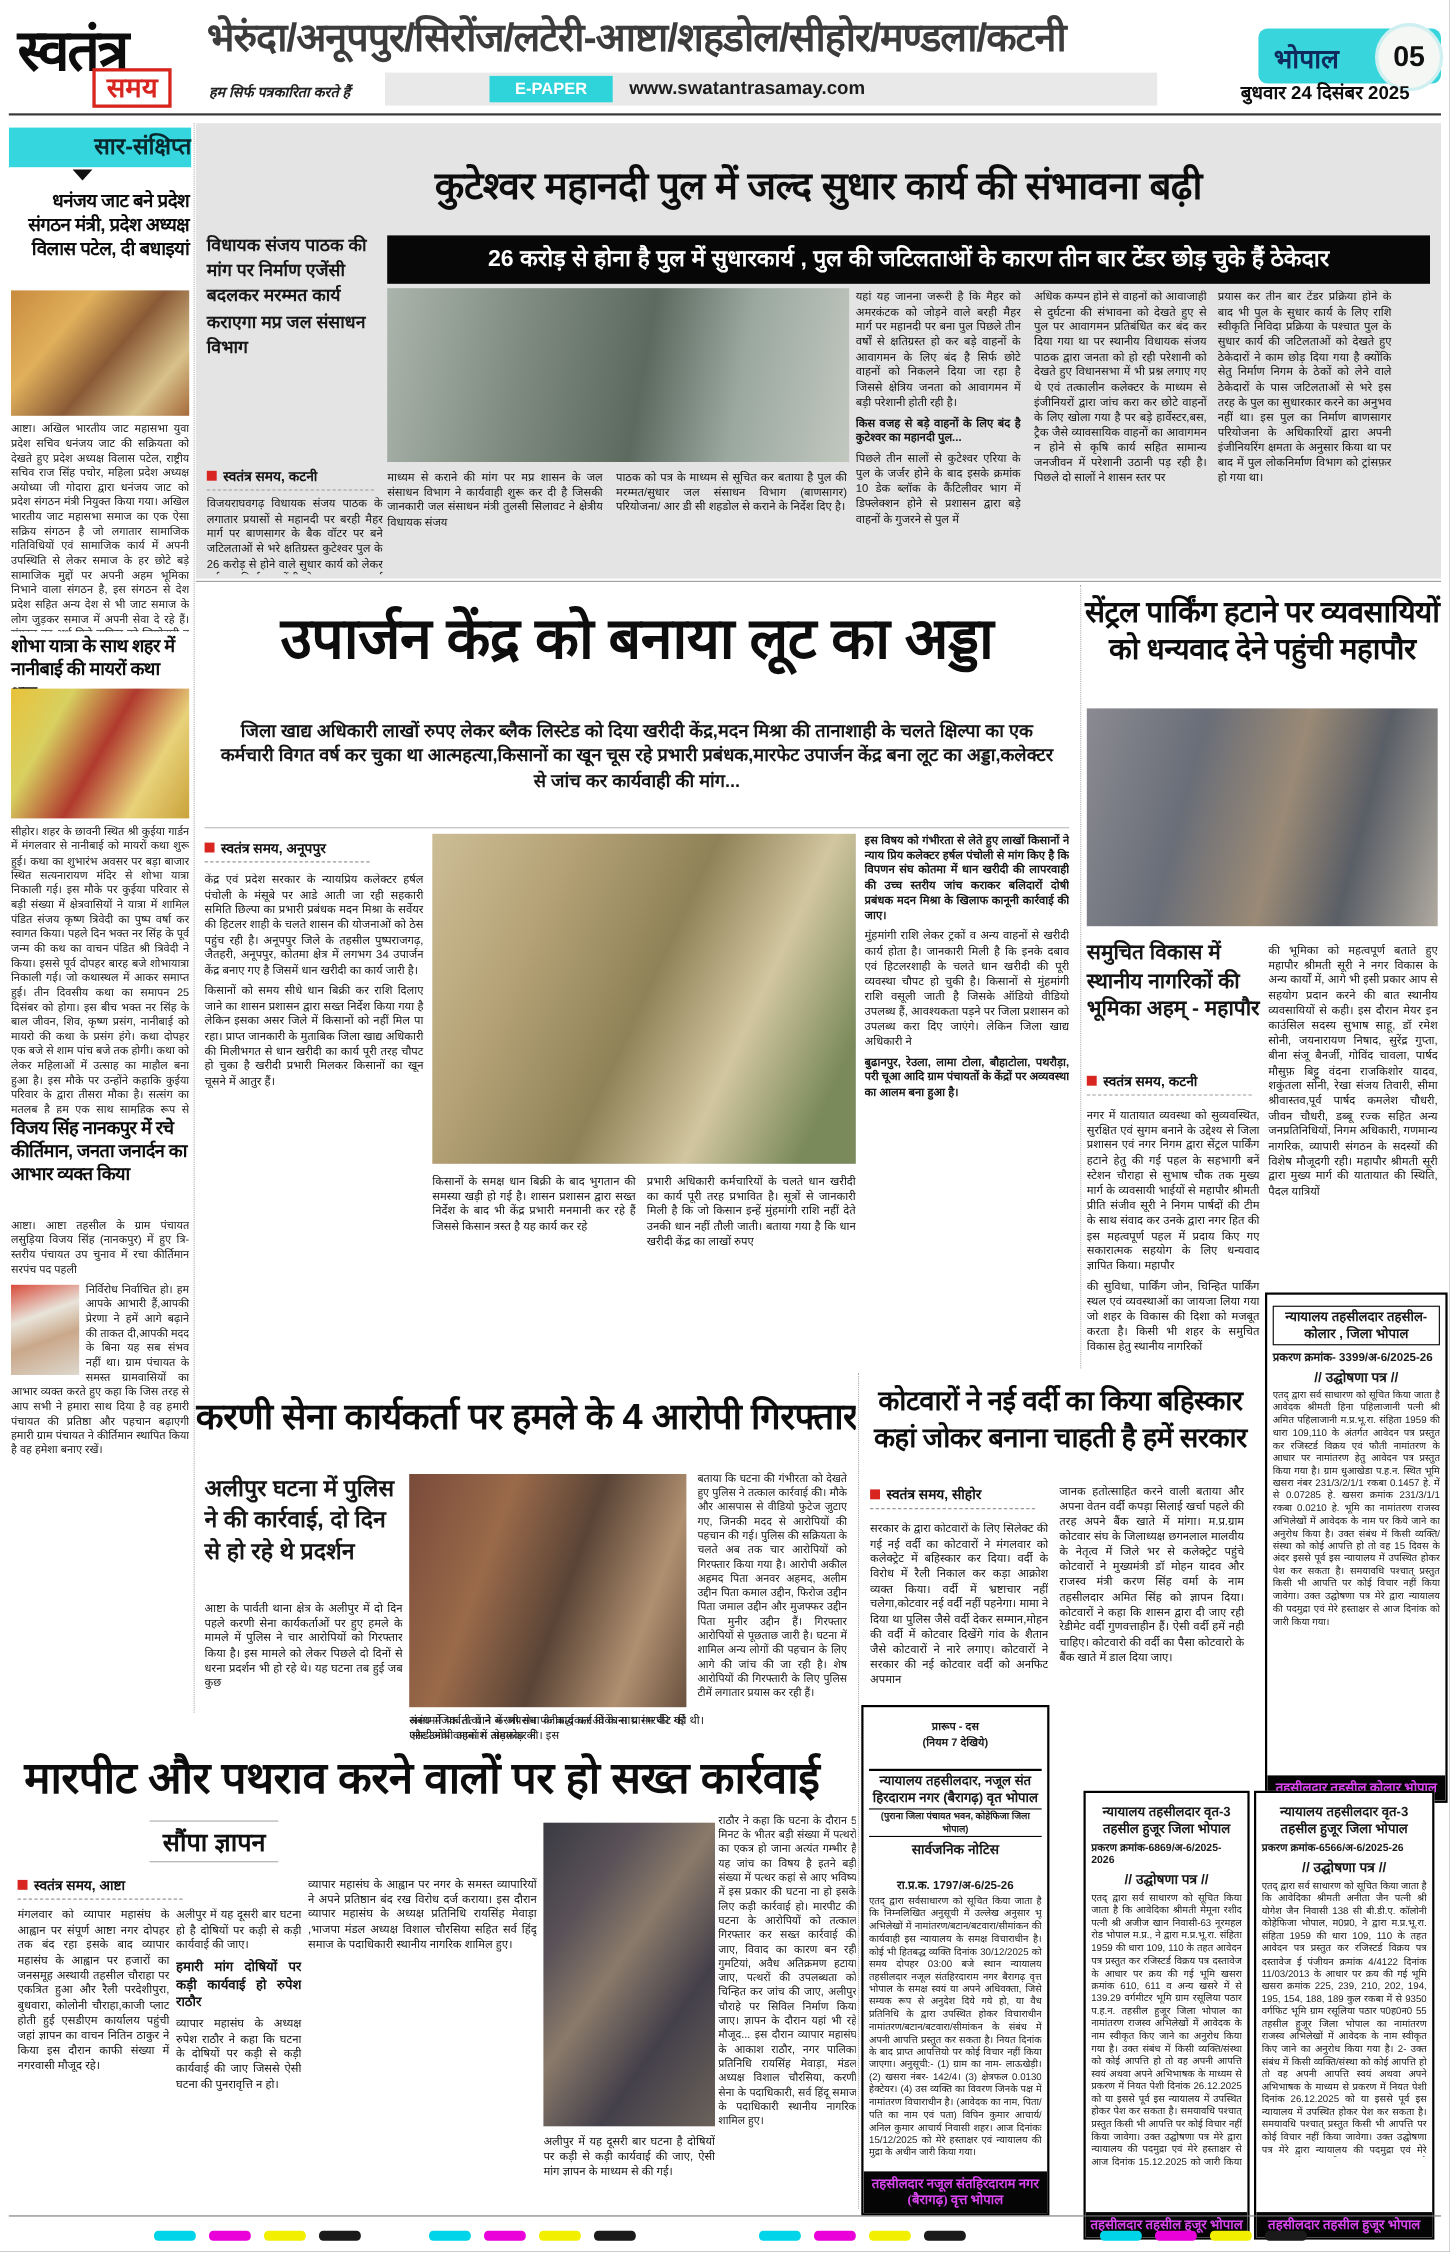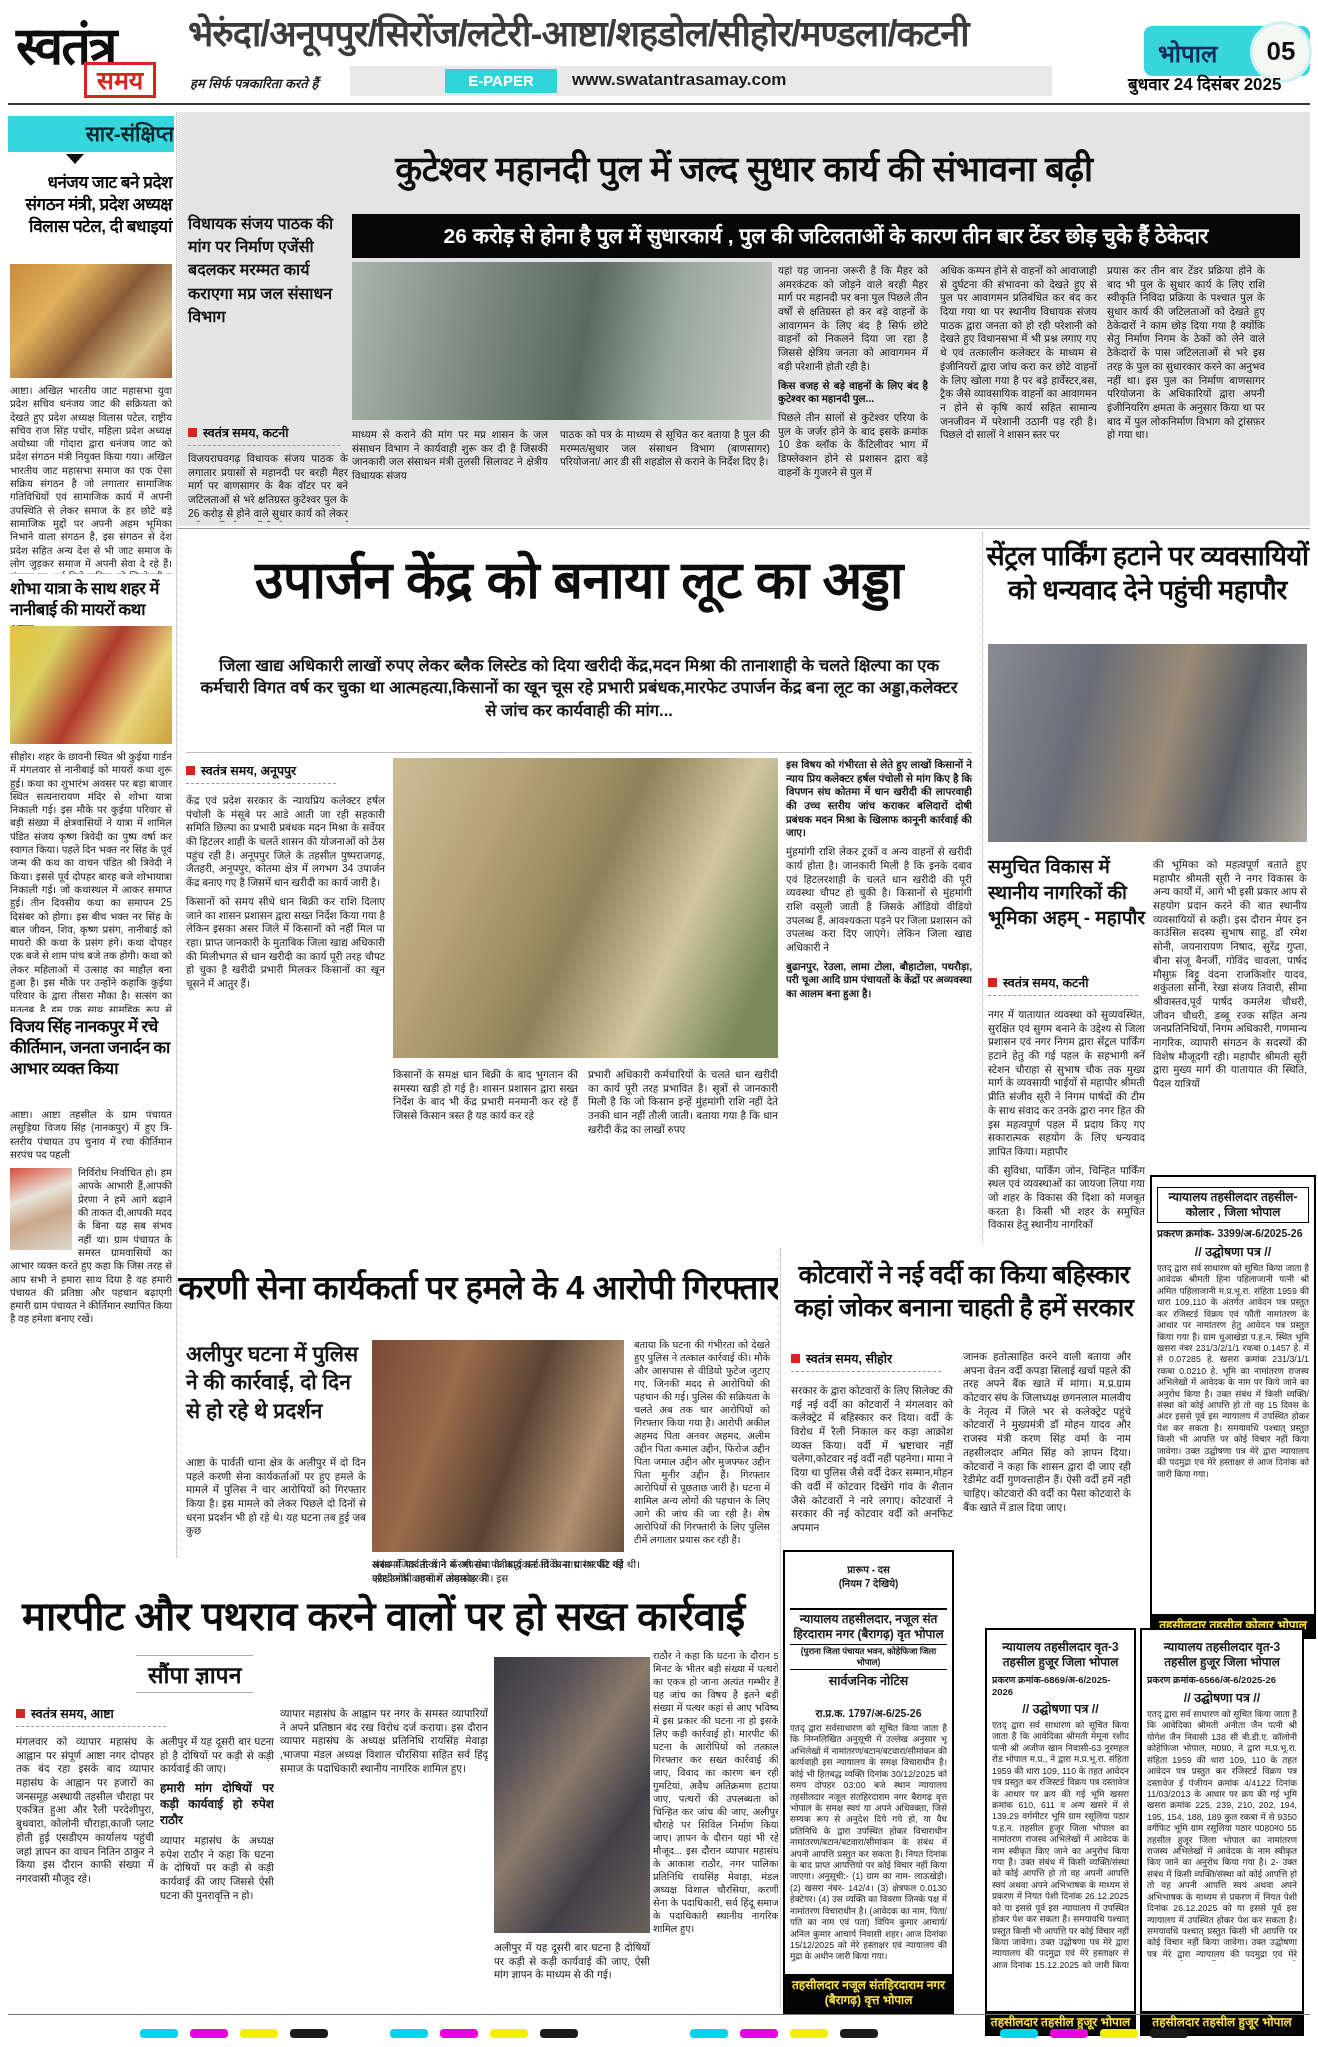--- a/index.html
+++ b/index.html
@@ -15,22 +15,22 @@
   .ph{position:absolute;overflow:hidden;}
   .byl{position:absolute;font-size:12.5px;font-weight:bold;color:#111;border-bottom:1px dashed #999;padding-bottom:4px;}
   .byl .sq{display:inline-block;width:9px;height:9px;background:#d8251f;margin-right:6px;}
   .vrule{position:absolute;width:0;border-left:1px dotted #aaa;}
   .hrule{position:absolute;height:1px;background:#9a9a9a;}
   .notice{position:absolute;border:2px solid #000;background:#fff;padding:10px 5px;overflow:hidden;}
   .notice .crt{font-size:12px;font-weight:bold;text-align:center;line-height:1.25;}
   .notice .cs{font-size:10.5px;font-weight:bold;margin-top:3px;}
   .notice .tt{font-size:12.5px;font-weight:bold;text-align:center;margin:3px 0;}
   .notice .bd{font-size:8.8px;line-height:1.3;text-align:justify;}
-  .notice .ft{position:absolute;left:0;right:0;bottom:0;background:#050505;color:#fde047;
-              font-weight:bold;font-size:12px;text-align:center;padding:4px 2px;line-height:1.25;}
+  .notice .ft{position:absolute;left:0;right:0;bottom:0;background:#050505;color:#d946ef;
+              font-weight:bold;font-size:12px;text-align:center;padding:4px 2px;line-height:1.25;font-family:Liberation Serif, serif;}
   .bars span{display:inline-block;width:38px;height:9px;border-radius:4px;margin-right:12px;vertical-align:middle;}
   .deckbold{font-weight:bold;}
 </style>
 </head>
 <body>
 
 <div id="page">
 
   <div class="abs" style="left:0;top:0;width:1318px;height:104px;">
     <div class="abs" style="left:16px;top:8px;font-size:52px;font-weight:bold;color:#0d0d0d;letter-spacing:-2px;"><span>स्वतंत्र</span></div>

